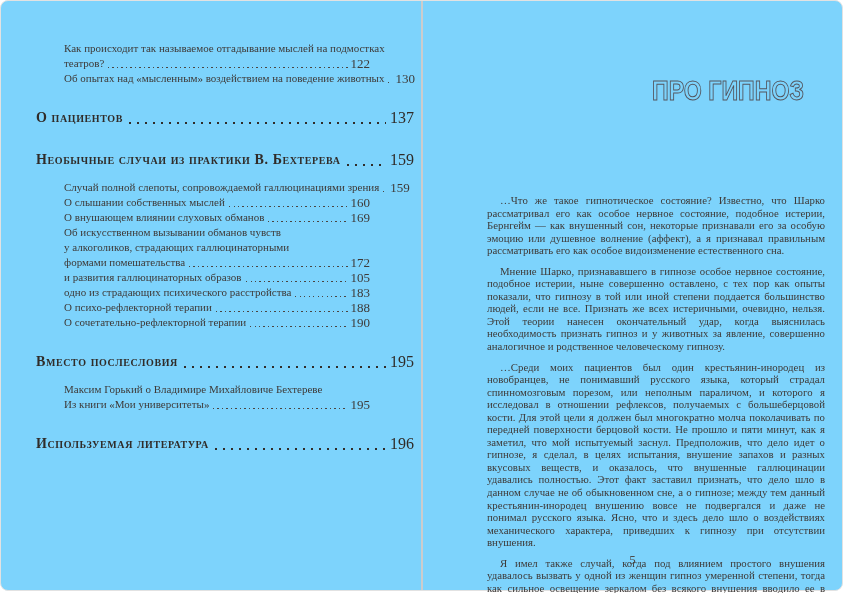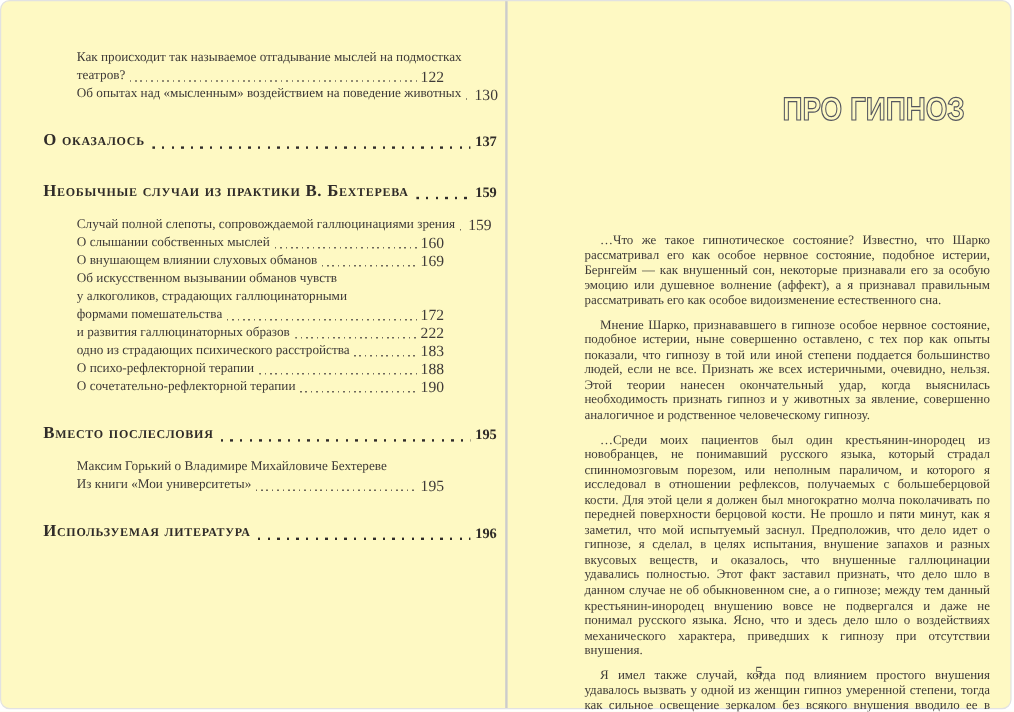--- a/index.html
+++ b/index.html
@@ -1,32 +1,32 @@
 <!DOCTYPE html>
 <html><head>
 <meta charset="utf-8">
 <style>
   html,body{margin:0;padding:0;background:#fff;}
   body{width:845px;height:593px;overflow:hidden;font-family:"Liberation Serif",serif;}
   .frame{position:relative;width:843px;height:591px;border:1px solid #e2e2e2;border-radius:8px;
-         display:flex;background:#fef9c3;box-sizing:border-box;}
+         display:flex;background:#7dd3fc;box-sizing:border-box;}
   
   .page-left{width:422px;box-sizing:border-box;border-right:2px solid #cccccc;
              padding:40px 8px 0 35px;}
   .toc{width:378px;color:#3e3a38;}
   .toc-sub{margin-left:28px;width:306px;font-size:11px;line-height:15px;}
   .toc-line{white-space:nowrap;}
   .toc-row{display:flex;align-items:flex-end;}
   .toc-row .t{white-space:nowrap;}
   .lead{flex:1 1 auto;min-width:4px;align-self:flex-end;height:1.5px;margin:0 3px 3px 4px;
         background:repeating-linear-gradient(to right,#4a4541 0 1.3px,transparent 1.3px 4.5px);}
   .toc-sub .pg{font-size:13px;}
   .toc-heading{margin:22px 0 10px;font-size:14px;line-height:20px;color:#302c29;}
   .toc-heading .t{font-variant:small-caps;font-weight:bold;letter-spacing:0.6px;}
-  .toc-heading .pg{font-weight:bold;font-size:12px;}
+  .toc-heading .pg{font-weight:normal;font-size:16px;}
   .toc-heading .lead{height:2px;margin:0 4px 4px 6px;
         background:repeating-linear-gradient(to right,#302c29 0 2px,transparent 2px 8px);}
   
   .page-right{flex:1;position:relative;}
   .chapter-title-svg{position:absolute;top:74px;right:32px;}
   .body-text{position:absolute;left:56px;right:9px;top:185px;font-size:10.8px;
              line-height:12.55px;text-align:justify;color:#3e3a38;}
   .body-text p{margin:8px;text-indent:13px;}
   .page-number{position:absolute;bottom:22px;left:0;width:100%;text-align:center;
                font-size:13px;color:#4c4c4c;}
@@ -47,21 +47,21 @@
         </div>
         <div class="toc-sub">
           <div class="toc-row">
             <span class="t">Об опытах над «мысленным» воздействием на поведение животных</span>
             <span class="lead"></span>
             <span class="pg">130</span>
           </div>
         </div>
         <div class="toc-heading">
           <div class="toc-row">
-            <span class="t">О оказалось</span>
+            <span class="t">О пациентов</span>
             <span class="lead"></span>
             <span class="pg">137</span>
           </div>
         </div>
         <div class="toc-heading">
           <div class="toc-row">
             <span class="t">Необычные случаи из практики В. Бехтерева</span>
             <span class="lead"></span>
             <span class="pg">159</span>
           </div>
@@ -93,21 +93,21 @@
           <div class="toc-row">
             <span class="t">формами помешательства</span>
             <span class="lead"></span>
             <span class="pg">172</span>
           </div>
         </div>
         <div class="toc-sub">
           <div class="toc-row">
             <span class="t">и развития галлюцинаторных образов</span>
             <span class="lead"></span>
-            <span class="pg">222</span>
+            <span class="pg">105</span>
           </div>
         </div>
         <div class="toc-sub">
           <div class="toc-row">
             <span class="t">одно из страдающих психического расстройства</span>
             <span class="lead"></span>
             <span class="pg">183</span>
           </div>
         </div>
         <div class="toc-sub">

